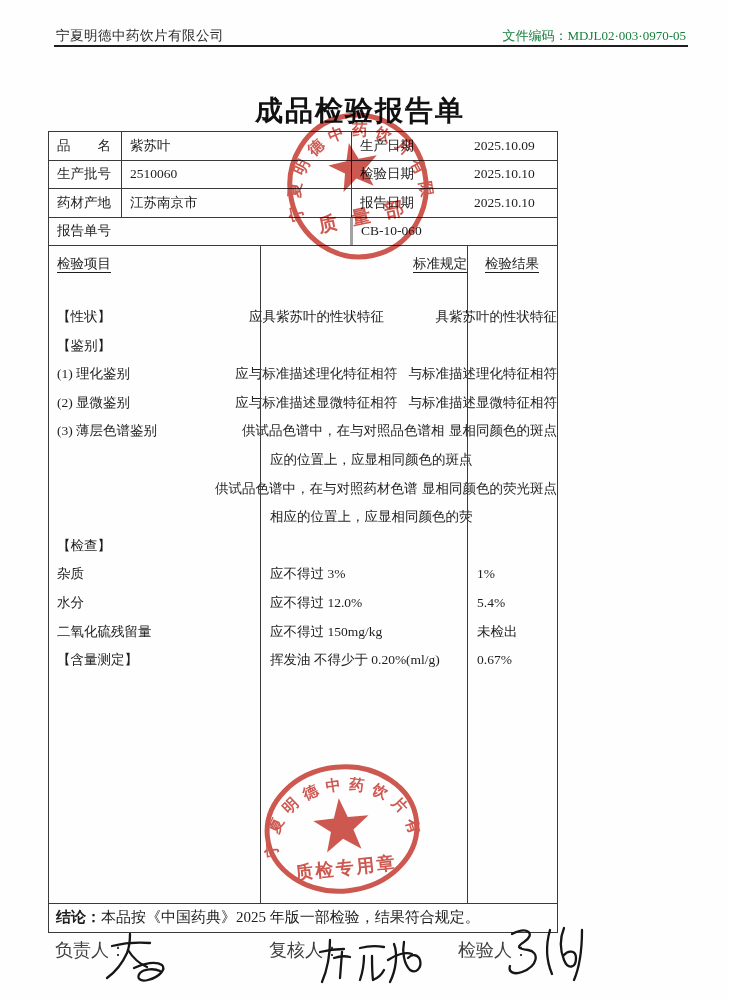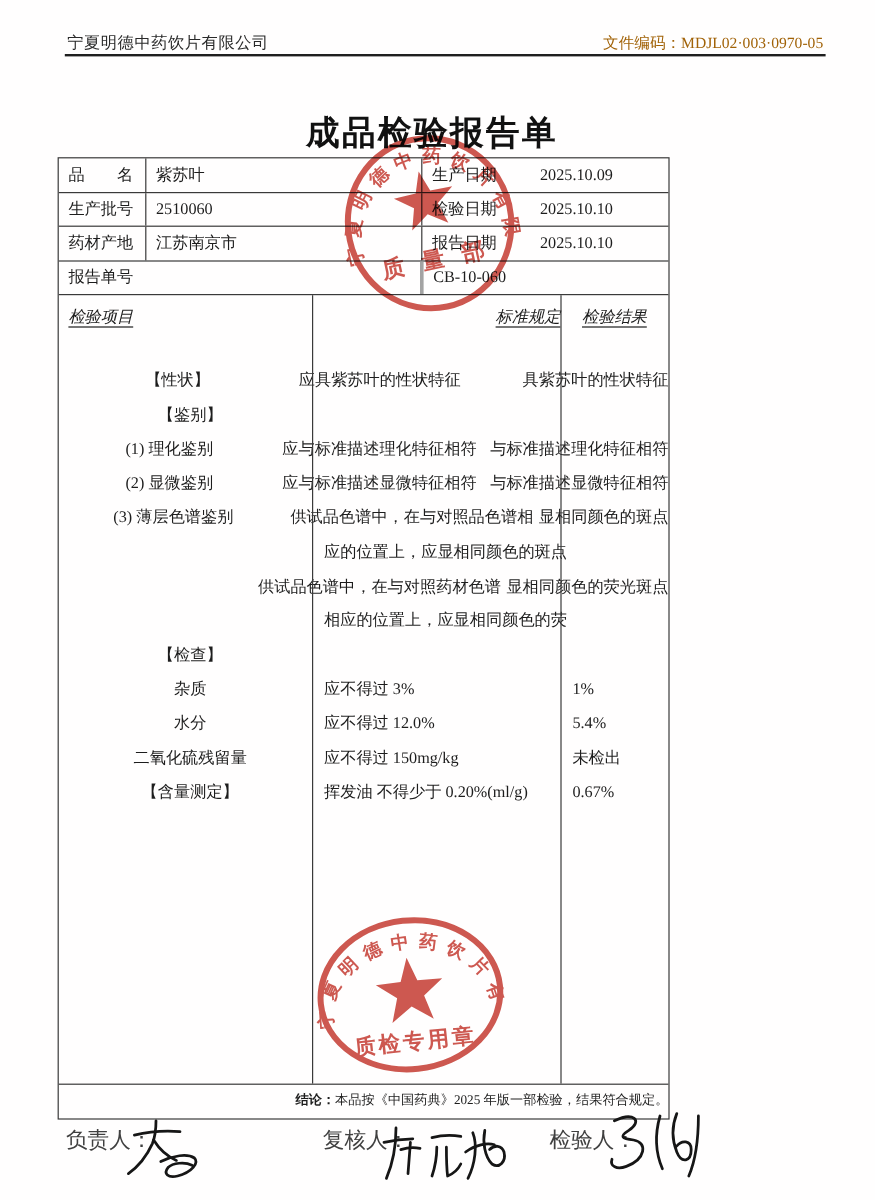--- a/index.html
+++ b/index.html
@@ -2,51 +2,51 @@
 <html lang="zh"><head>
 <meta charset="utf-8">
 <style>
   html,body{margin:0;padding:0;background:#fff;}
   .page{
     position:relative;width:729px;height:1000px;background:#fffefe;overflow:hidden;
     font-family:"Liberation Serif","DejaVu Serif",serif;color:#1d1d1d;
   }
   
   .hdr-company{position:absolute;left:56px;top:27px;font-size:13.5px;letter-spacing:.5px;color:#2a2a2a;}
-  .hdr-code{position:absolute;right:43px;top:27px;font-size:13px;color:#a16207;}
+  .hdr-code{position:absolute;right:43px;top:27px;font-size:13px;color:#15803d;}
   .hdr-rule{position:absolute;left:54px;top:45px;width:634px;height:2px;background:#1f1f1f;}
   
   .title{position:absolute;left:0;top:92px;width:720px;text-align:center;
     font-size:28px;font-weight:bold;letter-spacing:2px;color:#111;}
   
   .doc-table{position:absolute;left:48px;top:131px;width:510px;height:802px;
     border:1.5px solid #3a3a3a;box-sizing:border-box;font-size:13.5px;}
   .i-row{display:flex;height:28.5px;border-bottom:1px solid #3a3a3a;box-sizing:border-box;align-items:center;}
   .i-cell{height:100%;box-sizing:border-box;display:flex;align-items:center;padding-left:8px;}
   .i-label{width:73px;border-right:1px solid #3a3a3a;}
   .i-value{width:230px;border-right:1px solid #3a3a3a;}
   .i-left4{width:304px;border-right:3px solid #a3a3a3;}
-  .i-right{flex:1;}
+  .i-right{flex:1;gap:24px;}
   .i-rlabel{display:inline-block;width:90px;}
   
   .main-sec{position:relative;height:658px;border-bottom:1px solid #3a3a3a;box-sizing:border-box;}
   .vline{position:absolute;top:0;bottom:0;width:1px;background:#3a3a3a;}
   .vline.v1{left:211px;} .vline.v2{left:418px;}
-  .m-headrow{display:flex;height:57px;box-sizing:border-box;padding-top:9px;font-style:italic;}
+  .m-headrow{display:flex;height:57px;box-sizing:border-box;padding-top:9px;}
   .m-h1{width:211px;box-sizing:border-box;padding-left:8px;}
   .m-h2{width:207px;box-sizing:border-box;text-align:right;}
   .m-h3{flex:1;text-align:center;}
   .m-head{font-size:13.5px;text-decoration:underline;text-underline-offset:4px;}
   .trow{display:flex;height:28.6px;line-height:28.6px;}
   .cell{box-sizing:border-box;white-space:pre;overflow:visible;}
-  .cell.c1{width:211px;padding-left:8px;text-align:center;}
+  .cell.c1{width:211px;padding-left:8px;}
   .cell.c2{width:207px;padding-left:10px;}
   .cell.c3{flex:1;padding-left:10px;}
   
-  .concl-row{height:27px;line-height:26px;padding-left:7px;font-size:11px;box-sizing:border-box;text-align:right;}
+  .concl-row{height:27px;line-height:26px;padding-left:7px;font-size:15px;box-sizing:border-box;}
   .concl-label{font-weight:bold;}
   
   .sig-label{position:absolute;font-size:18px;color:#404040;}
   .sig-svg{position:absolute;}
   .sig-svg path{fill:none;stroke:#161616;stroke-width:2.3;stroke-linecap:round;stroke-linejoin:round;}
   
   .stamp{position:absolute;mix-blend-mode:multiply;opacity:.88;}
   .stamp-top{left:276px;top:104px;transform:rotate(-12deg);}
   .stamp-bottom{left:258px;top:758px;transform:rotate(-6deg);}
 </style>

